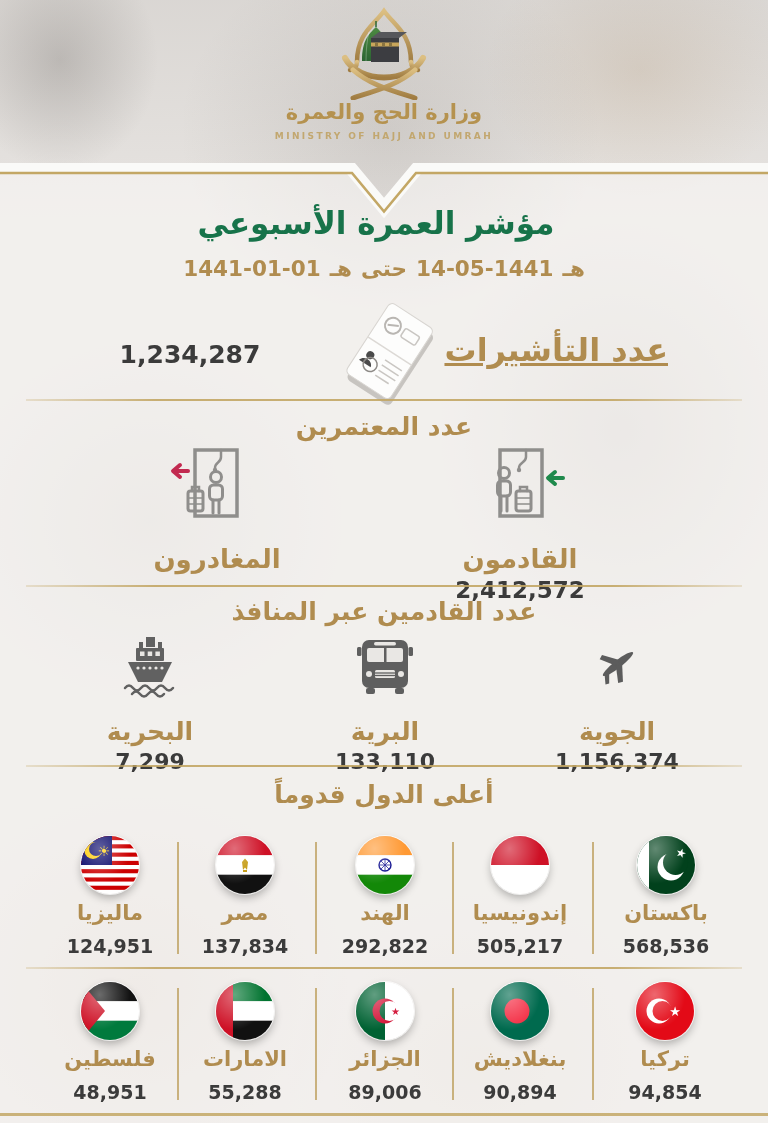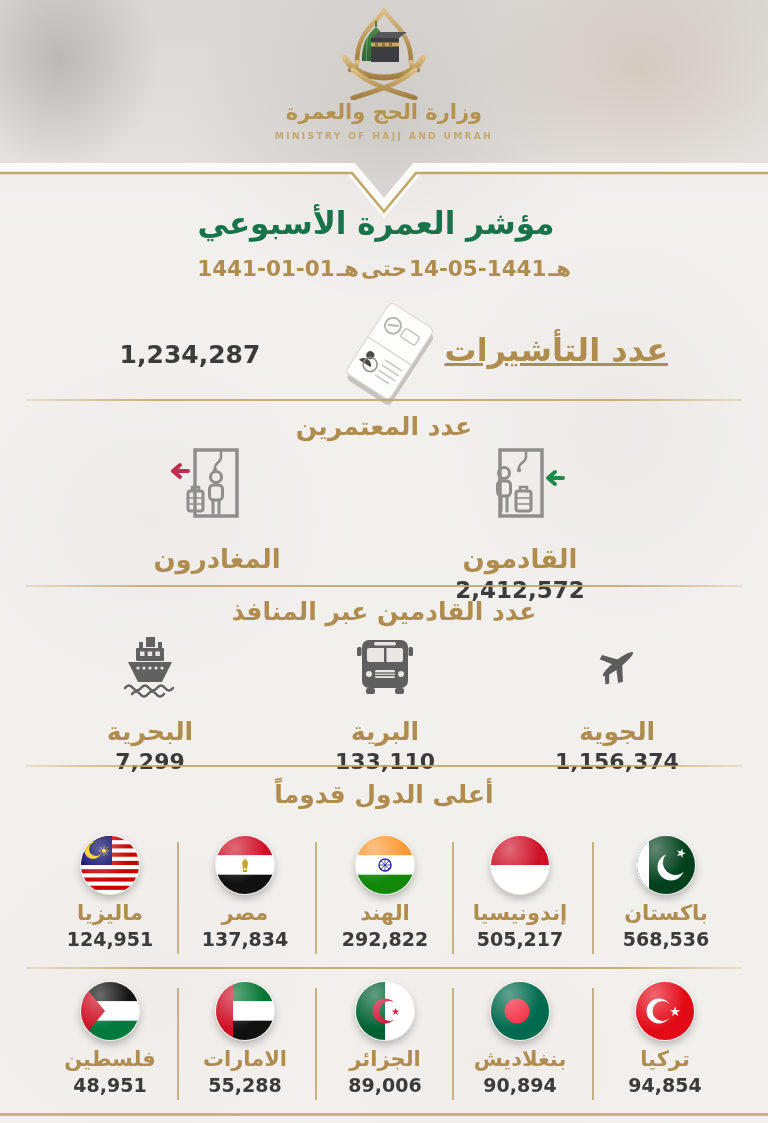--- a/index.html
+++ b/index.html
@@ -39,21 +39,21 @@
   .ministry-en{
     position:absolute;top:131px;left:0;width:768px;text-align:center;
     font-size:9px;font-weight:bold;color:#c2a76f;letter-spacing:2.4px;
   }
   .title{
     position:absolute;top:205px;left:0;width:752px;margin:0;text-align:center;
     font-size:31px;font-weight:bold;color:var(--green);
   }
   .date-range{
     position:absolute;top:256px;left:0;width:768px;
-    display:flex;direction:ltr;justify-content:center;gap:2px;
+    display:flex;direction:ltr;justify-content:center;gap:9px;
     font-size:21.5px;font-weight:bold;color:var(--gold);
   }
   .visa-label{
     position:absolute;top:331px;right:100px;
     font-size:32px;font-weight:bold;color:var(--gold);text-decoration:underline;
   }
   .visa-value{
     position:absolute;top:340px;left:85px;width:210px;text-align:center;
     font-size:25px;font-weight:bold;color:var(--dark);
   }
@@ -82,21 +82,21 @@
   .flag{
     width:58px;height:58px;border-radius:50%;overflow:hidden;margin:0 auto;position:relative;
     box-shadow:0 0 0 1px rgba(255,255,255,.75), 0 4px 8px rgba(0,0,0,.28);
   }
   .flag::after{
     content:"";position:absolute;inset:0;border-radius:50%;
     background:radial-gradient(ellipse at 32% 22%, rgba(255,255,255,.38), transparent 55%);
   }
   .flag svg{display:block;}
   .cell .name{font-size:21px;font-weight:bold;color:var(--gold);margin-top:7px;}
-  .cell .num{font-size:19px;font-weight:bold;color:var(--dark);margin-top:3px;}
+  .cell .num{font-size:19px;font-weight:bold;color:var(--dark);margin-top:10px;}
   .vsep{position:absolute;width:2px;background:rgba(187,156,88,.75);}
 </style>
 </head>
 <body>
 
 <div class="page">
   <div class="bg-photo"></div>
   <div class="content-panel"></div>
 
   <svg class="notch-svg" width="768" height="62" viewBox="0 0 768 62">

